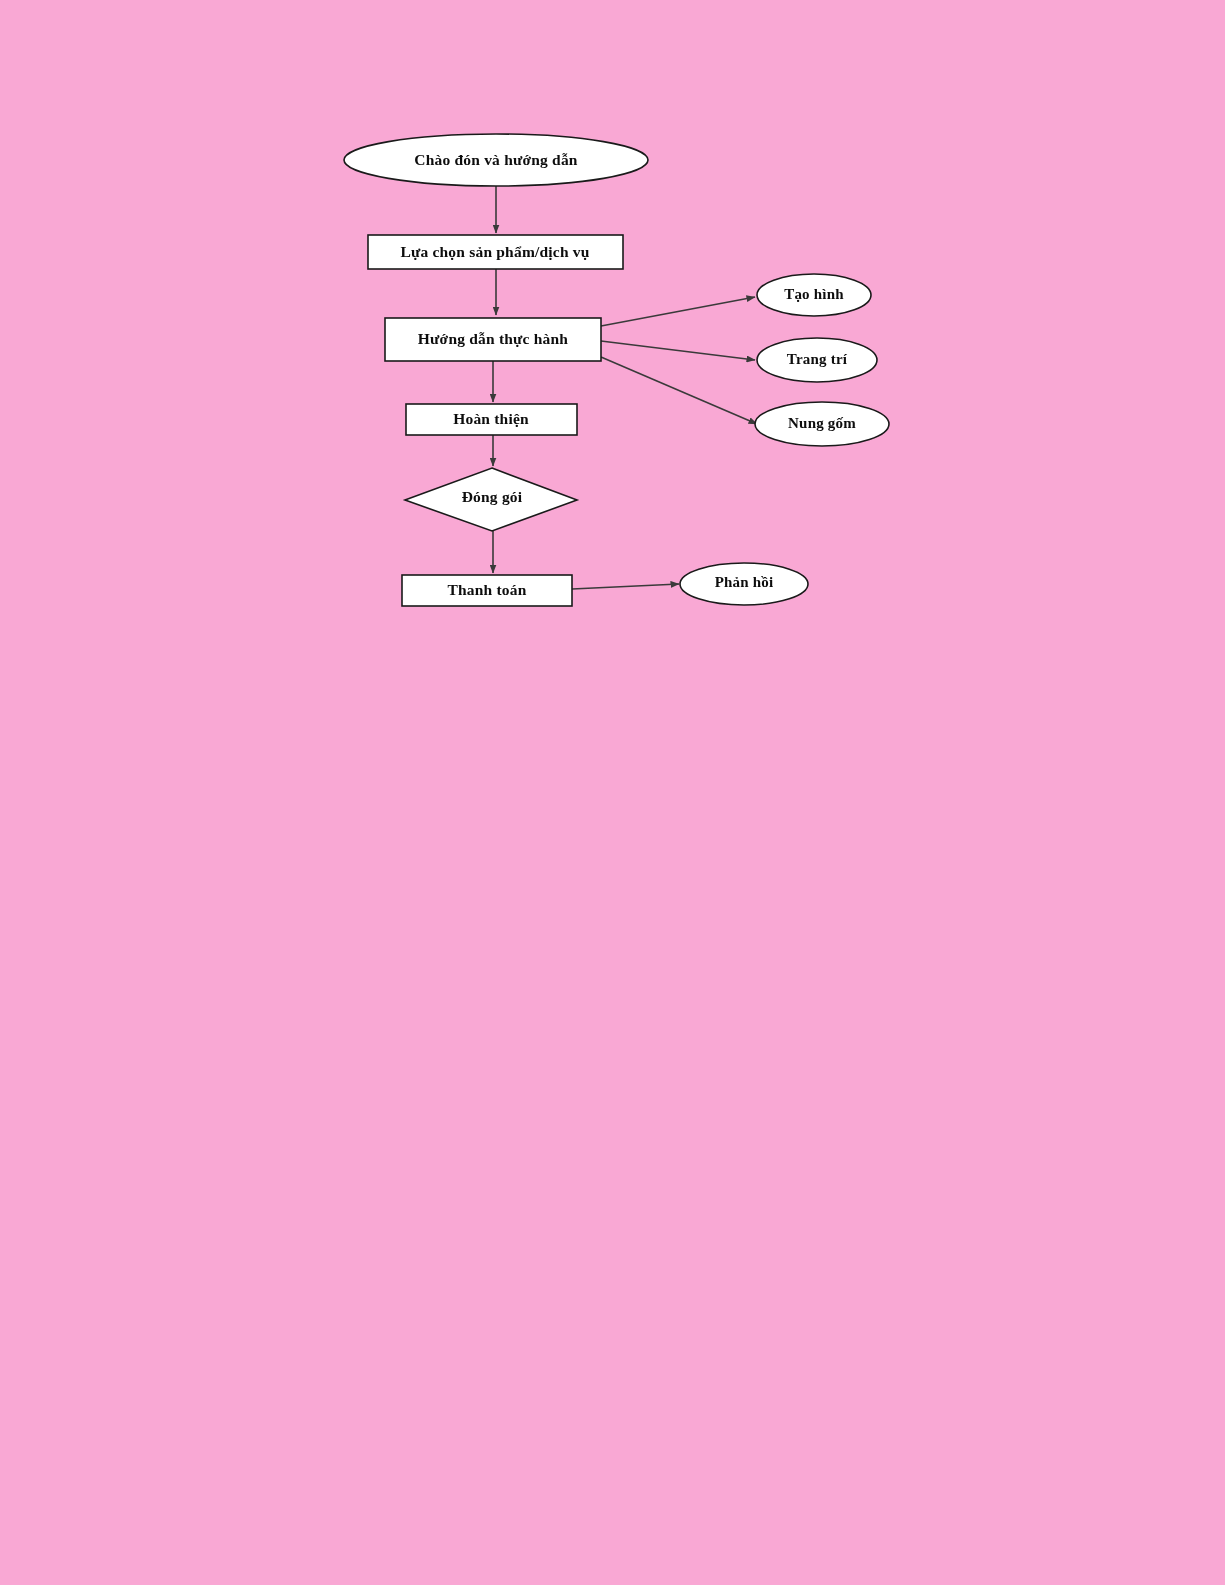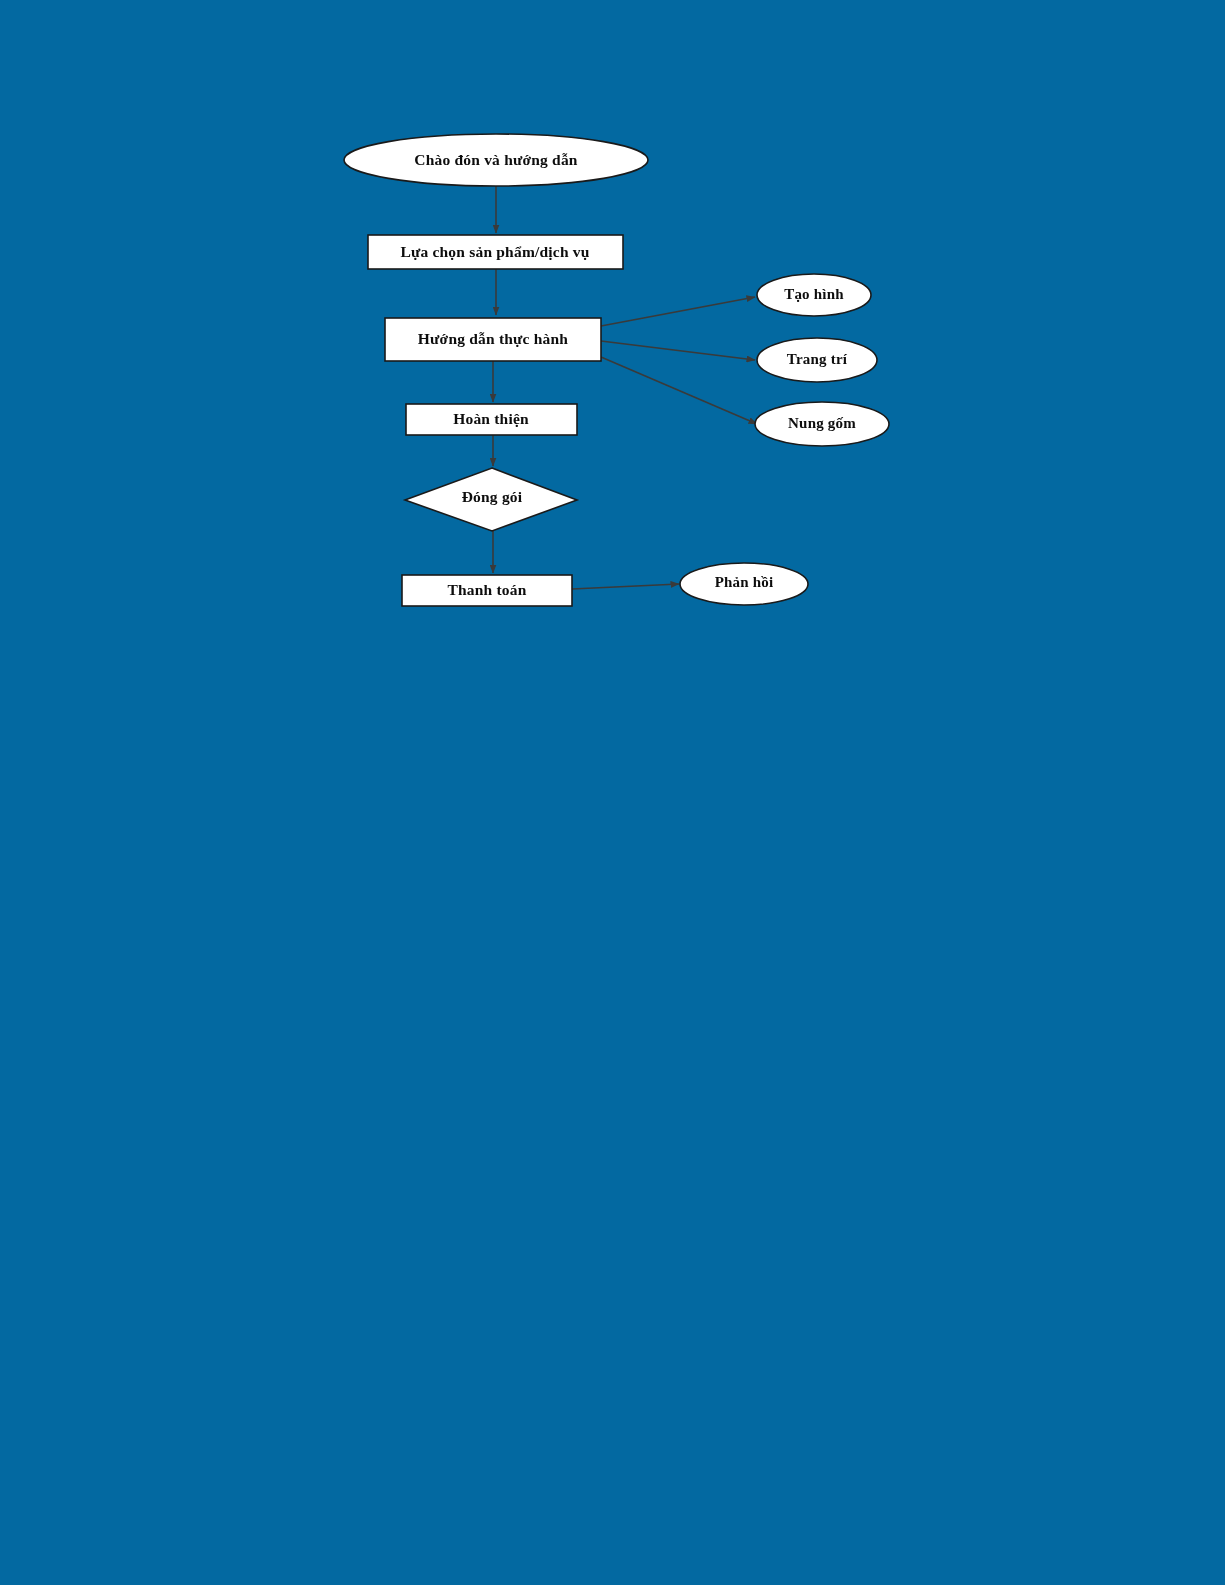--- a/index.html
+++ b/index.html
@@ -11,21 +11,21 @@
   body {
     width: 1225px;
     height: 1585px;
     font-family: "Liberation Serif", "DejaVu Serif", serif;
     overflow: hidden;
   }
   #page {
     position: relative;
     width: 1225px;
     height: 1585px;
-    background: #0369a1;
+    background: #f9a8d4;
   }
   #diagram-svg {
     position: absolute;
     left: 0;
     top: 0;
     width: 1225px;
     height: 1585px;
     display: block;
   }
   .node-shape {

